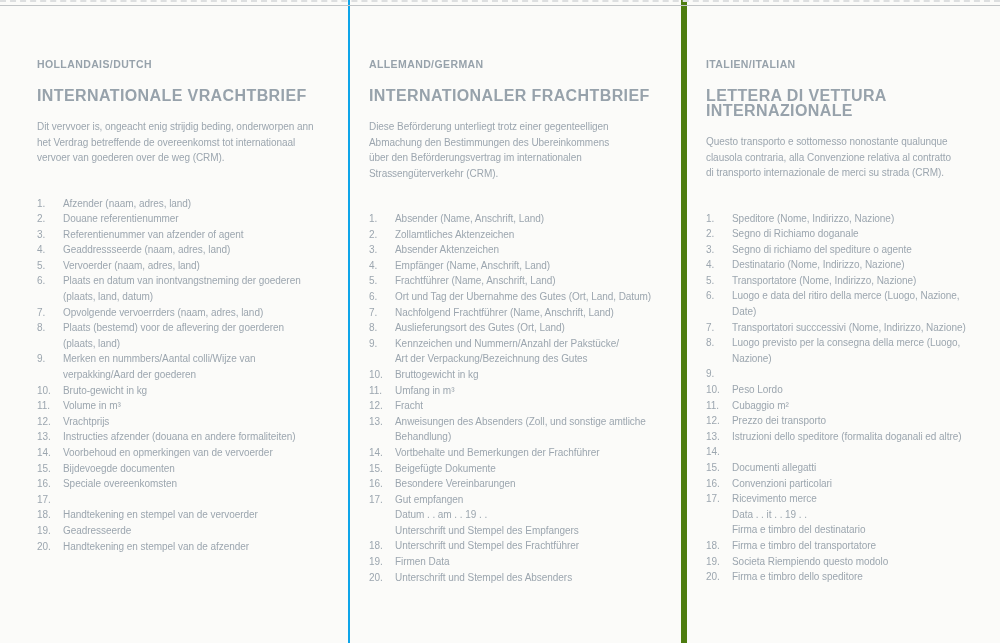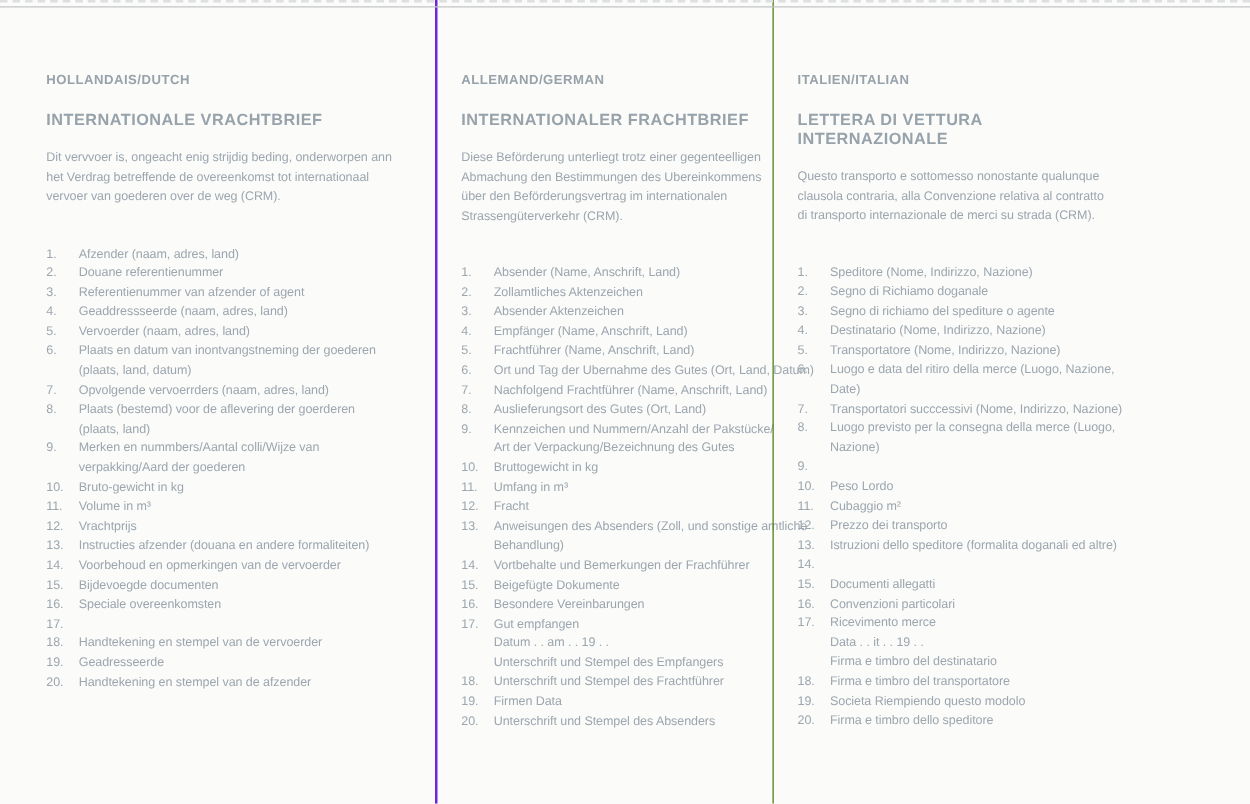--- a/index.html
+++ b/index.html
@@ -14,32 +14,32 @@
     position: absolute; top: 0; left: 0; right: 0; height: 2px;
     border-top: 2px dashed #dddfe0;
   }
   .top-rule {
     position: absolute; top: 5px; left: 0; right: 0; height: 1px;
     background: #c2c5c7;
   }
   .cols { display: flex; height: 100%; }
   .col { box-sizing: border-box; padding-top: 57px; }
   .col-0 { width: 348px; padding-left: 37px; padding-right: 10px; }
-  .col-1 { width: 270px; padding-left: 19px; padding-right: 8px; border-left: 2px solid #6d28d9; }
-  .col-2 { width: 262px; padding-left: 19px; padding-right: 0;  border-left: 1px solid #4d7c0f; }
+  .col-1 { width: 333px; padding-left: 19px; padding-right: 8px; border-left: 2px solid #0ea5e9; }
+  .col-2 { width: 262px; padding-left: 19px; padding-right: 0;  border-left: 6px solid #4d7c0f; }
 
   .lang {
     margin: 0 0 16px 0;
     font-size: 10.5px; font-weight: bold;
     color: #97a2ab; letter-spacing: 0.4px;
     line-height: 15px;
   }
   .title {
     margin: 0 0 16px 0;
-    font-size: 13px; font-weight: bold;
+    font-size: 16px; font-weight: bold;
     color: #97a2ab; letter-spacing: 0.4px;
     line-height: 15px;
   }
   .intro {
     margin: 0 0 30px 0;
     font-size: 10px; color: #9ca6af;
     line-height: 15.5px; letter-spacing: -0.05px;
     white-space: pre;
   }
   ol.items { list-style: none; margin: 0; padding: 0; }

